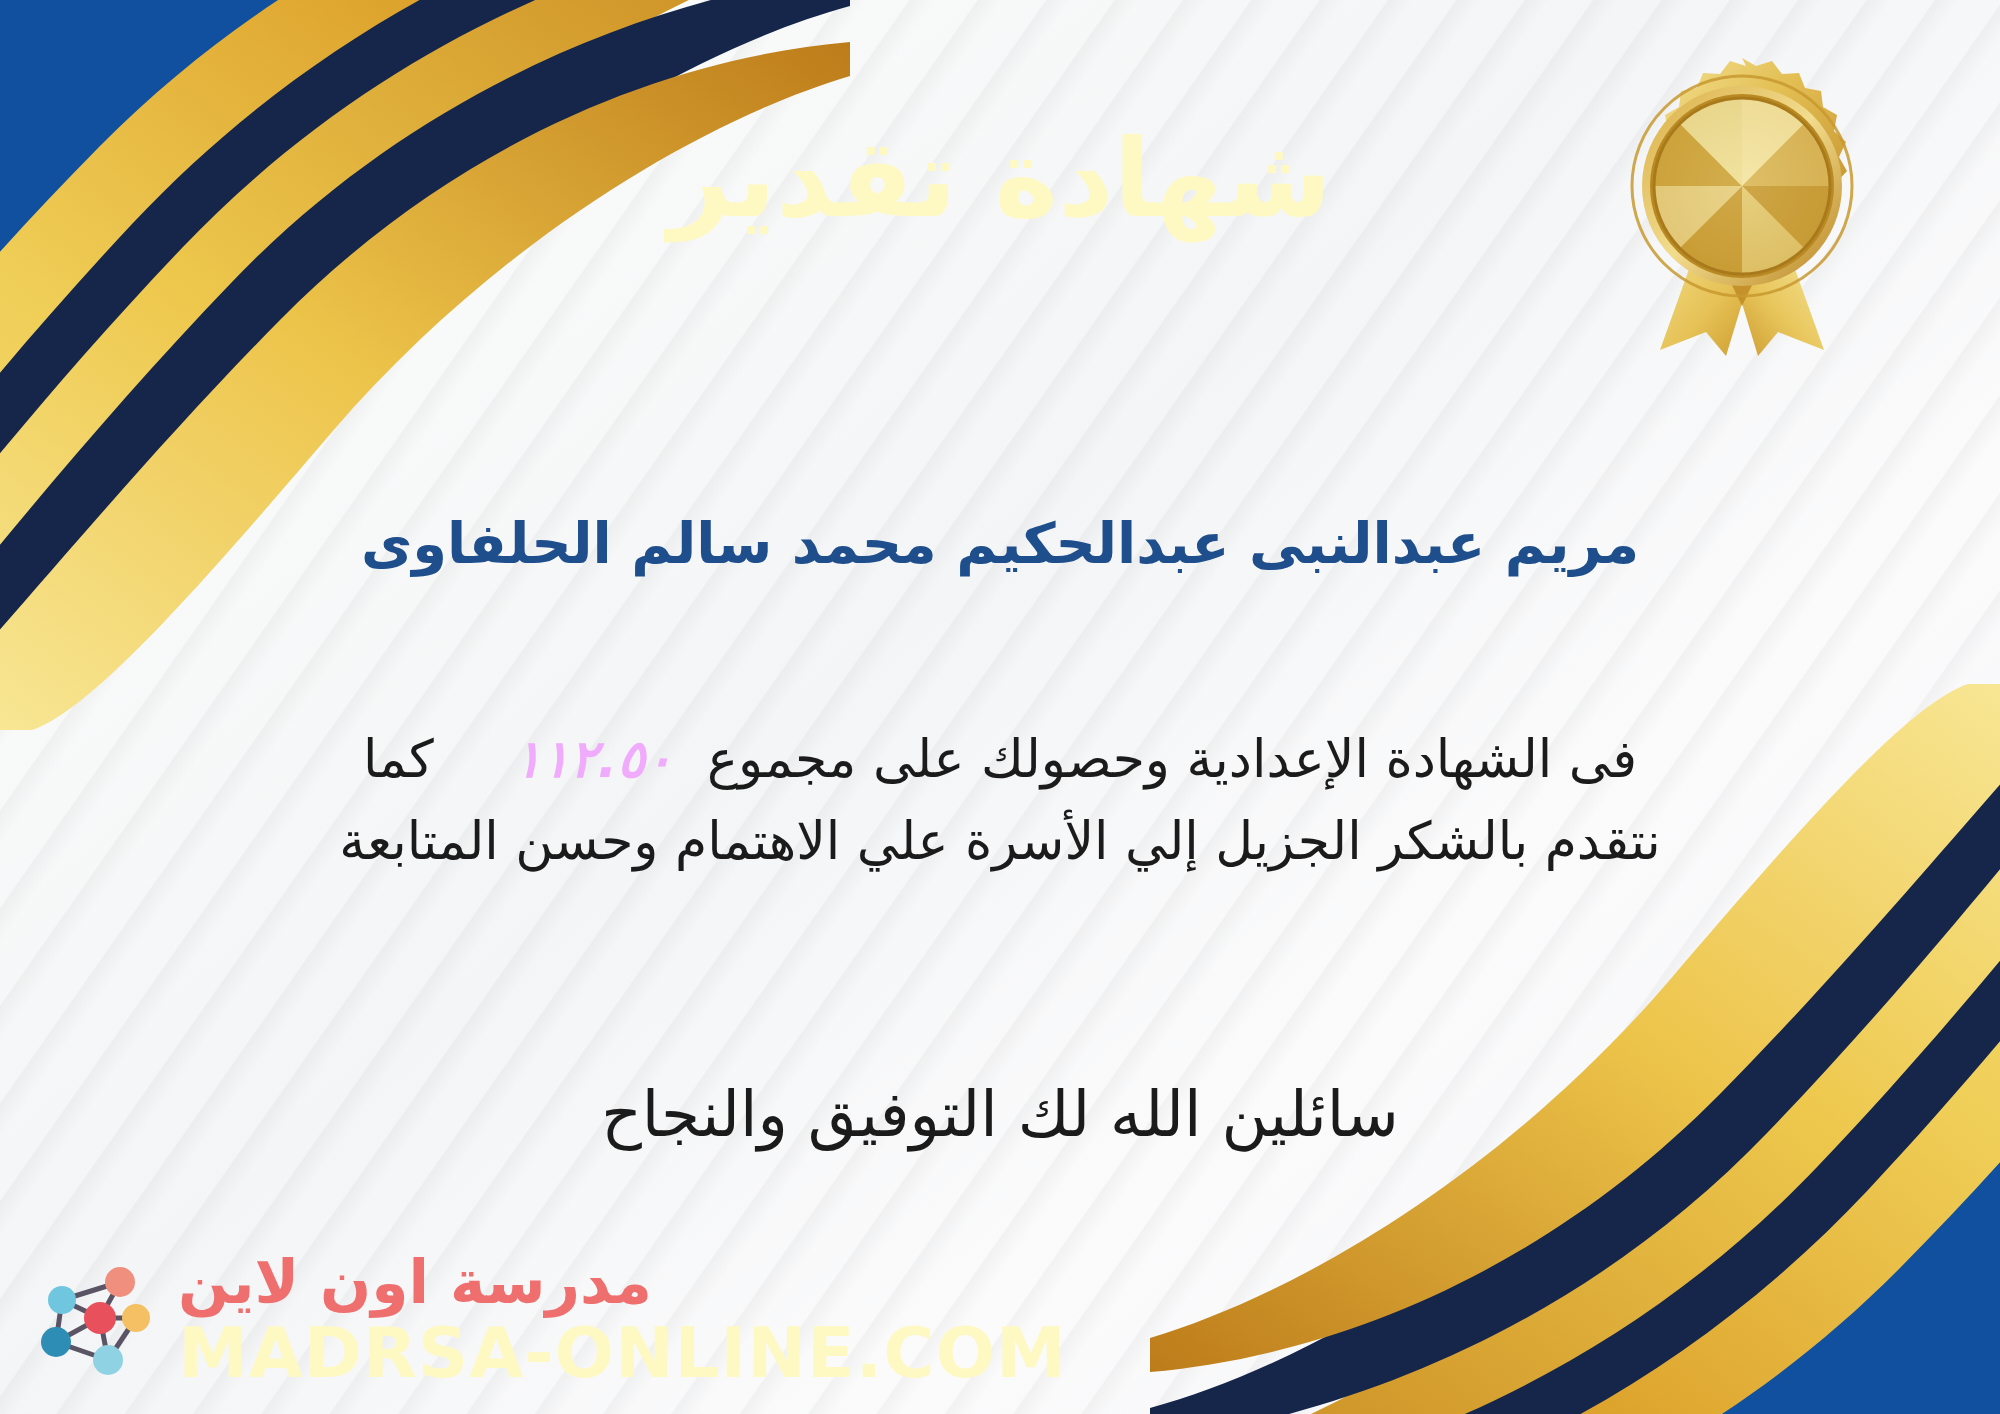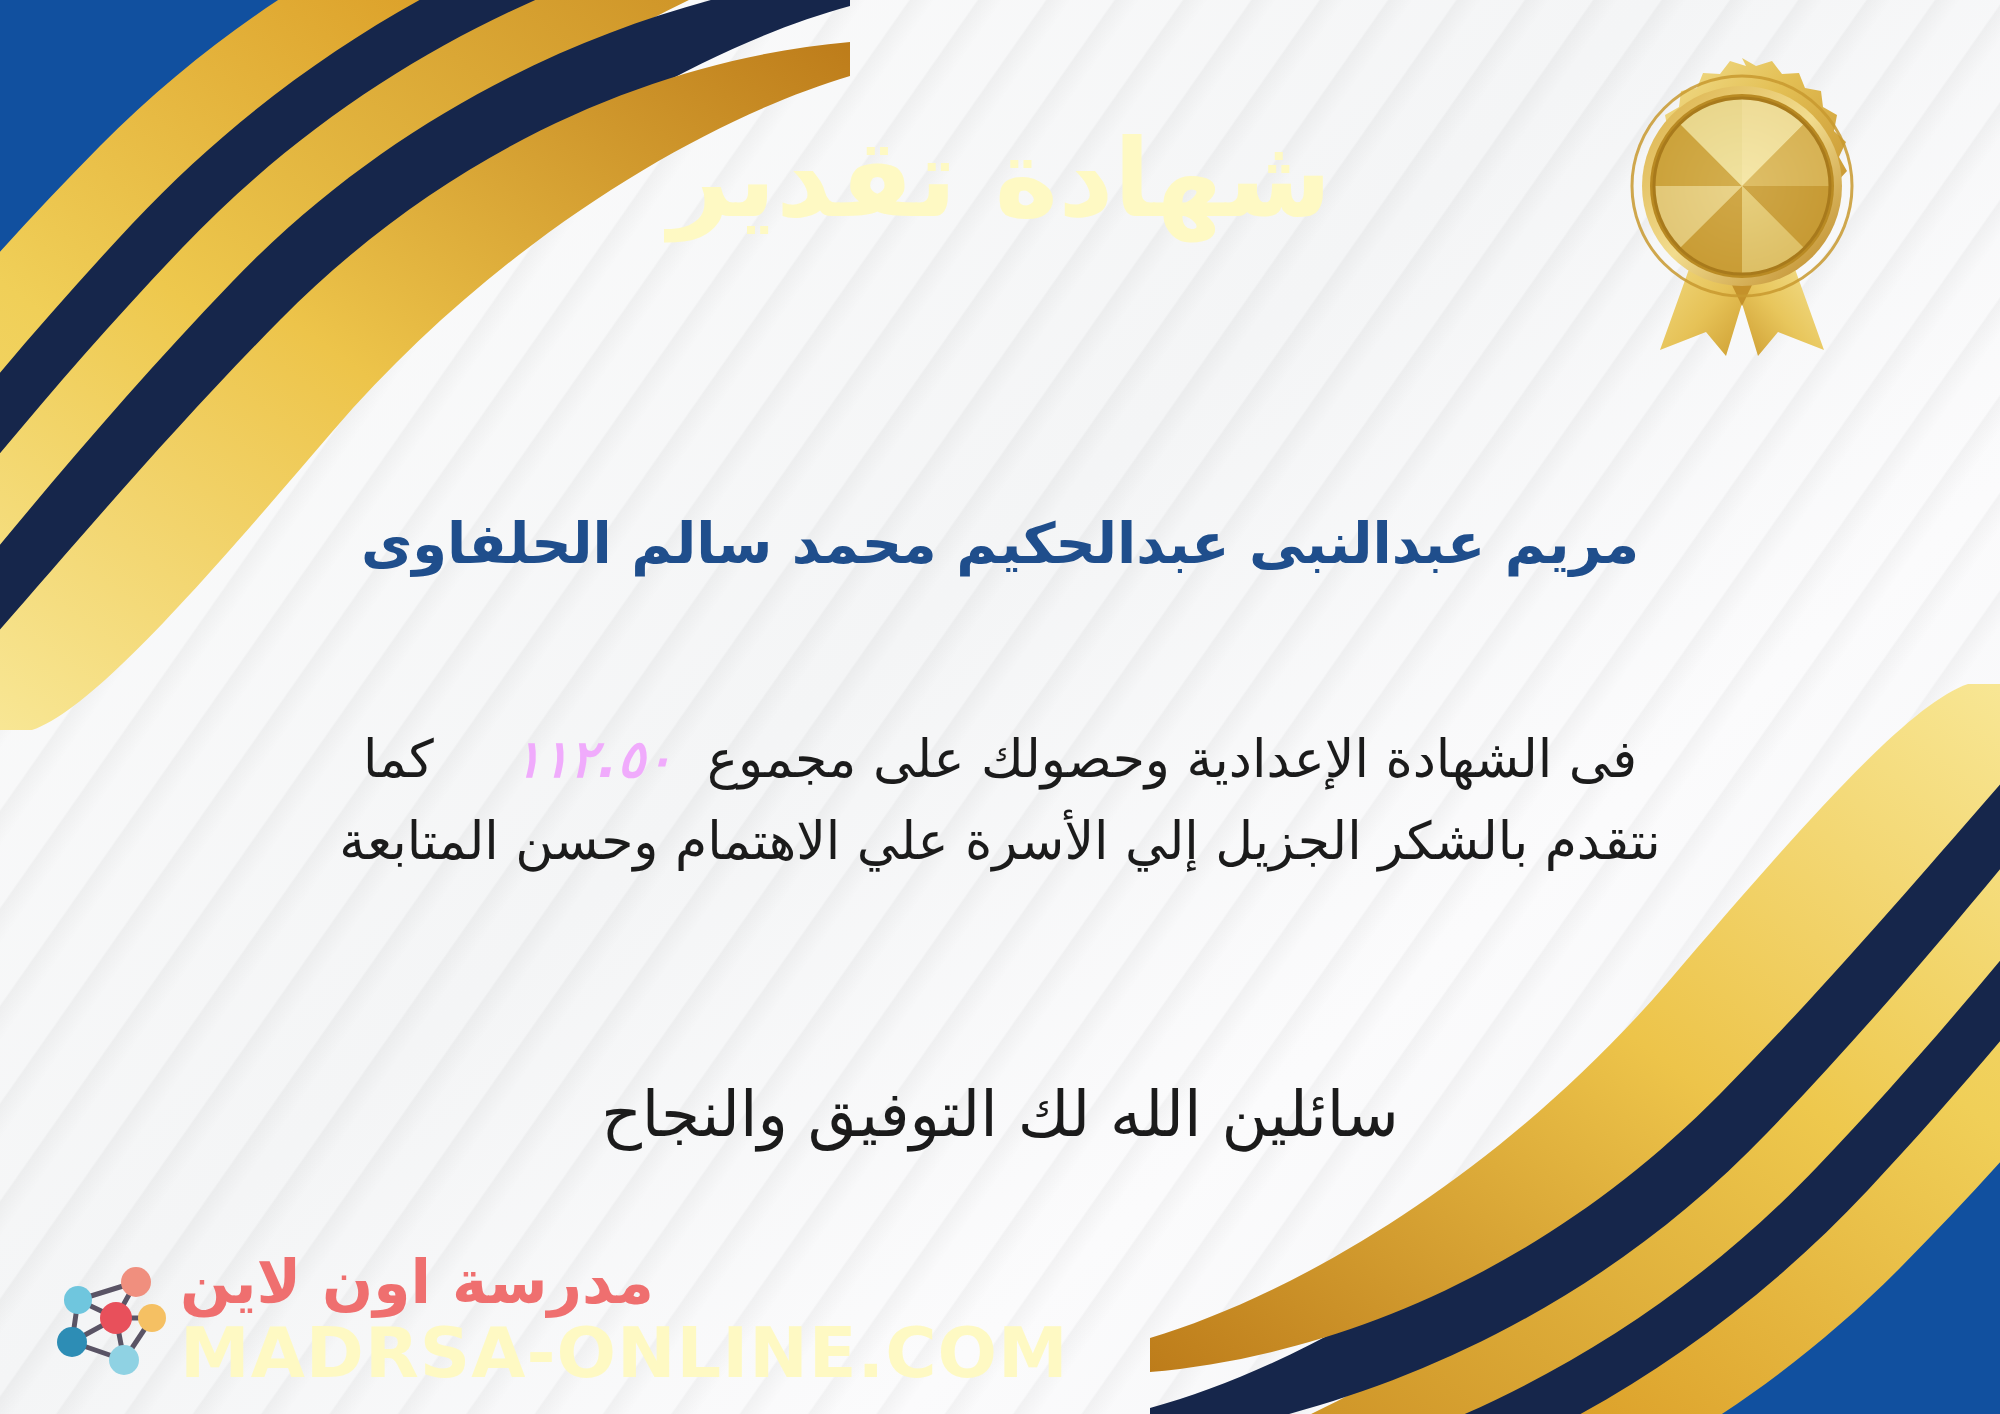--- a/index.html
+++ b/index.html
@@ -101,26 +101,26 @@
     left:0;right:0;
     font-size:63px;
     font-weight:400;
     color:#1b1b1b;
     white-space:nowrap;
   }
 
   
   .brand{
     position:absolute;
-    left:40px;
+    left:24px;
     bottom:26px;
     display:flex;
     flex-direction:row-reverse;
     align-items:center;
-    gap:12px;
+    gap:26px;
   }
   .brand-mark{width:128px;height:128px;flex:none;}
   .brand-mark svg{display:block;width:100%;height:100%;}
   .brand-text{display:flex;flex-direction:column;align-items:flex-end;line-height:1;}
   .brand-ar{
     font-size:60px;
     font-weight:700;
     color:#ef6f6f;
     letter-spacing:1px;
   }

